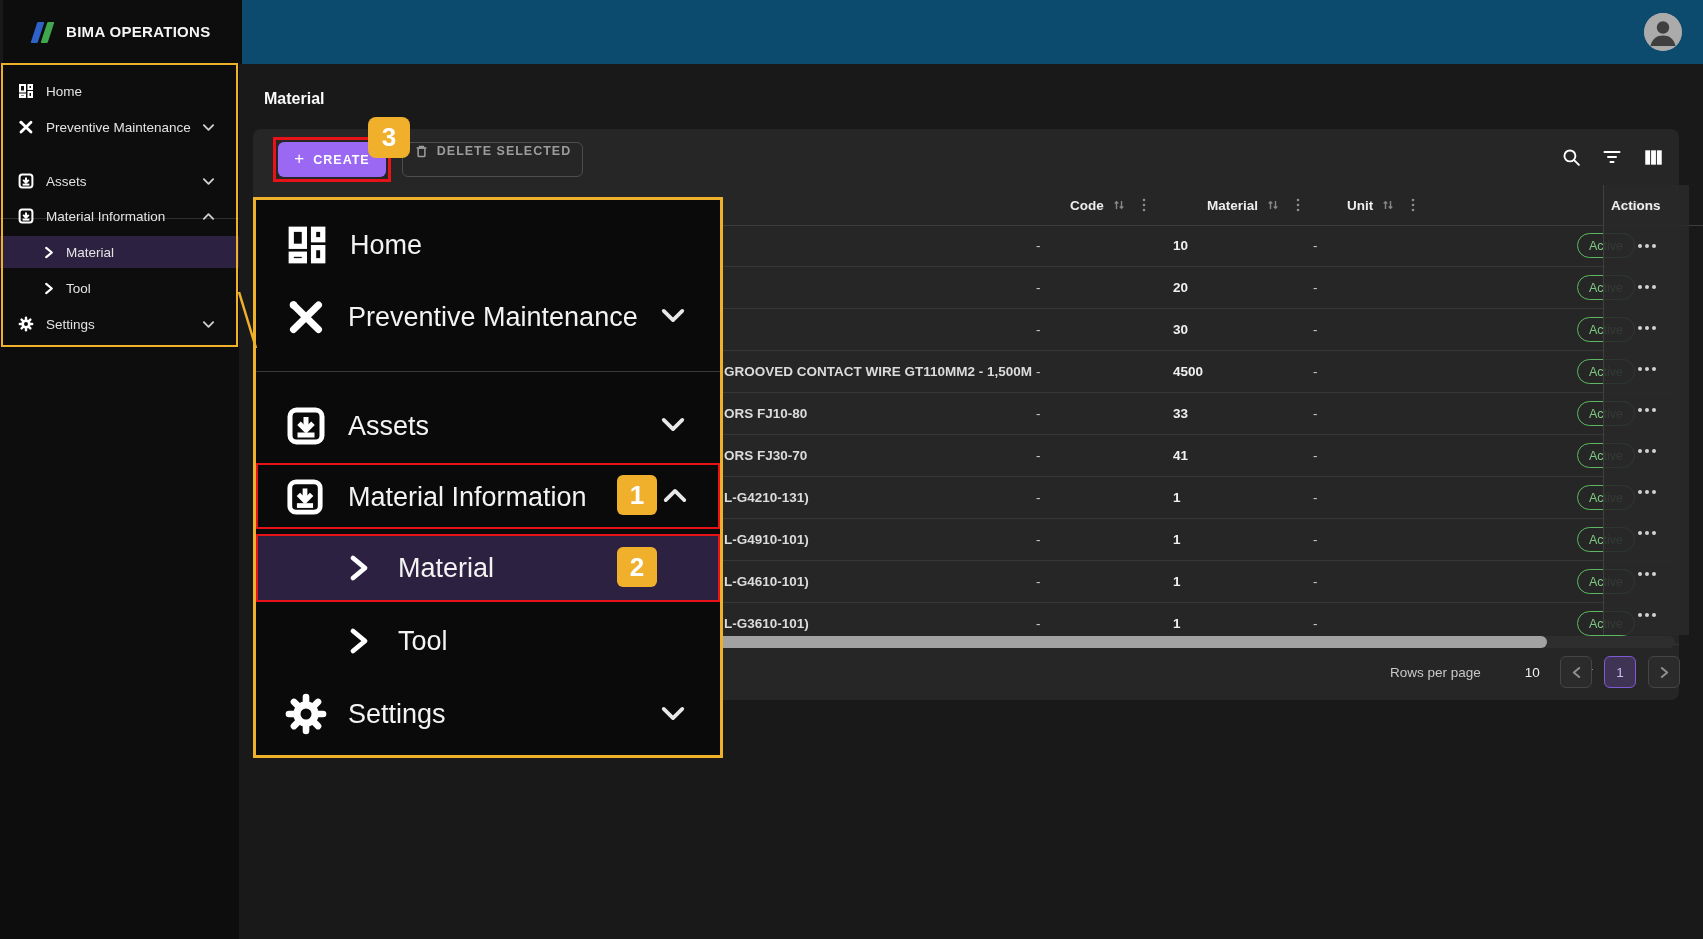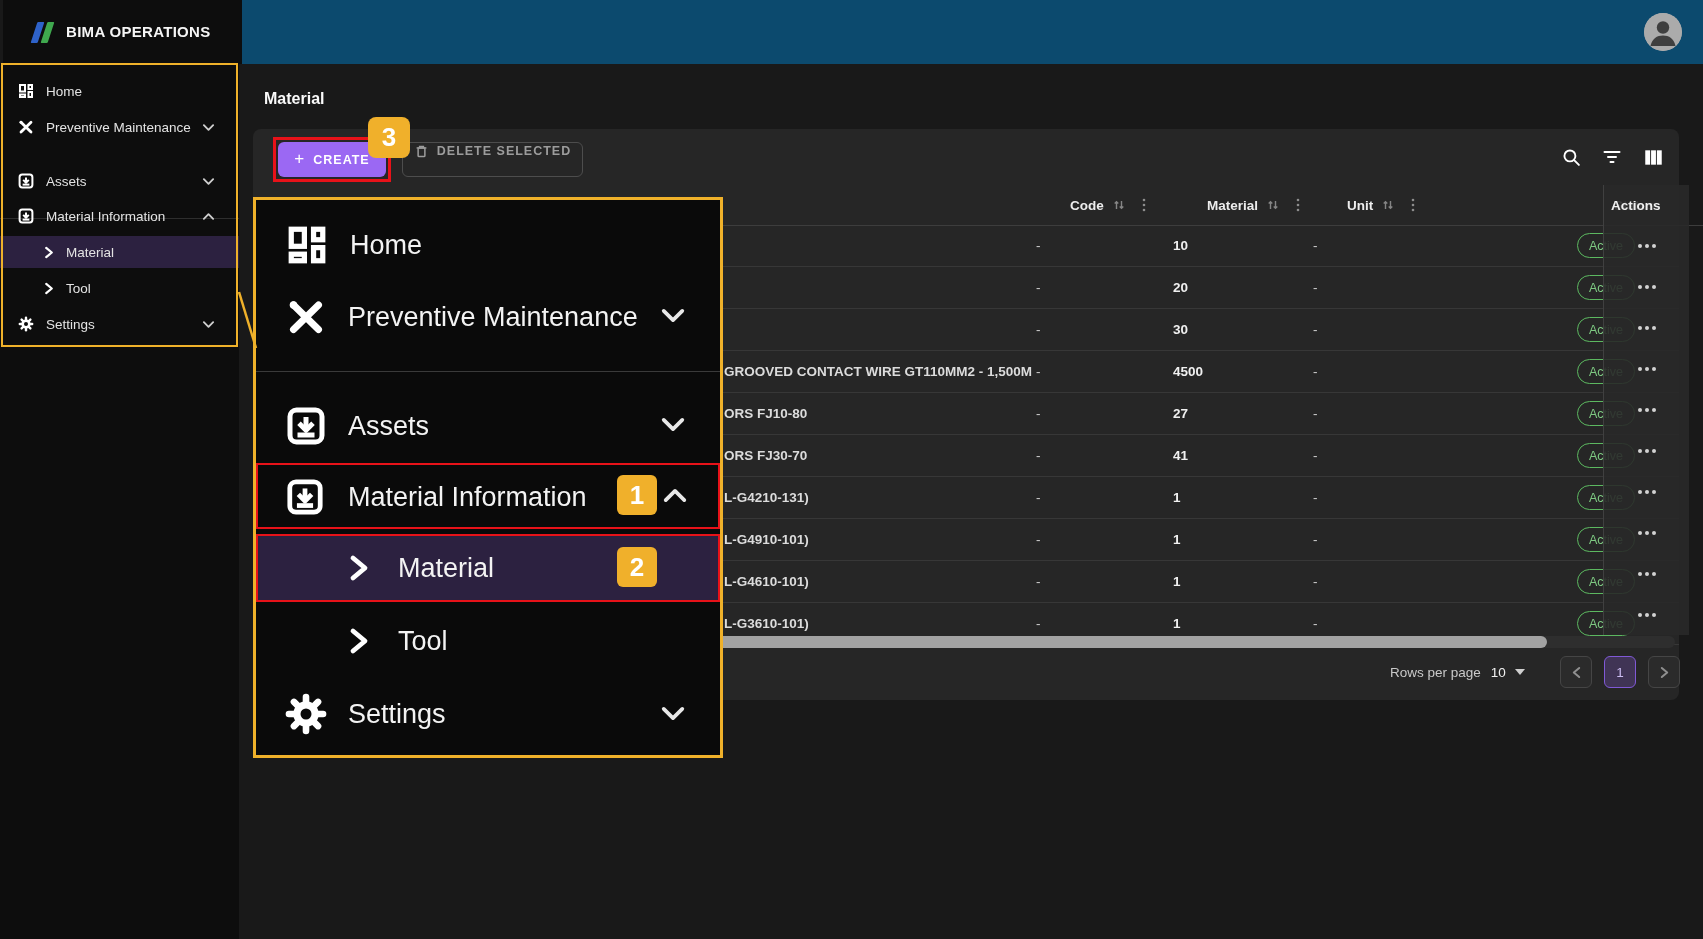--- a/index.html
+++ b/index.html
@@ -53,21 +53,21 @@
   .pill{position:absolute;left:1324px;top:8px;height:23px;padding:0 11px;border:1px solid #5cb860;border-radius:13px;
         color:#7ec982;font-size:12.5px;display:flex;align-items:center;}
   .actions-col{left:1350px;top:56px;width:86px;height:450px;background:rgba(41,41,41,.9);border-left:1px solid #404040;box-sizing:border-box;z-index:3;}
   .actions-head{height:40px;display:flex;align-items:center;padding-left:7px;font-size:13.5px;font-weight:bold;color:#f0f0f0;}
   .actions-cell{height:41px;display:flex;align-items:center;justify-content:center;gap:3px;cursor:pointer;}
   .dot{width:4px;height:4px;border-radius:50%;background:#d2d2d2;}
   
   .hscroll-track{left:4px;top:507px;width:1418px;height:12px;border-radius:6px;background:#2e2e2e;}
   .hscroll-thumb{left:4px;top:507px;width:1290px;height:12px;border-radius:6px;background:#a2a2a2;cursor:pointer;}
   
-  .pag-left{left:1137px;top:527px;height:32px;display:flex;align-items:center;cursor:pointer;}
+  .pag-left{left:1137px;top:527px;height:32px;display:flex;align-items:center;cursor:pointer;gap:34px;}
   .pag-label{font-size:13.5px;color:#c9c9c9;}
   .pag-value{font-size:13.5px;color:#f0f0f0;margin-left:10px;}
   .caret-down{width:0;height:0;border-left:5px solid transparent;border-right:5px solid transparent;border-top:6px solid #cfcfcf;margin-left:9px;}
   .pag-btn{position:absolute;top:527px;width:32px;height:32px;box-sizing:border-box;border-radius:6px;display:flex;align-items:center;justify-content:center;cursor:pointer;
            background:#2b2b2b;border:1px solid #454545;}
   .pag-btn.page{background:rgba(126,87,194,.3);border:1px solid #8059d6;color:#cbbcf2;font-size:13.5px;}
   
   .zoom-panel{left:253px;top:197px;width:470px;height:561px;background:#0a0a0a;border:3px solid #efb12a;box-sizing:border-box;z-index:50;}
   .zrow{position:absolute;display:flex;align-items:center;cursor:pointer;color:#f3f3f3;font-size:27px;font-weight:500;}
   .zdivider{position:absolute;left:0;top:171px;width:464px;height:1px;background:#3a3a3a;}
@@ -287,21 +287,21 @@
     <div class="trow">
       <span class="cell cname">GROOVED CONTACT WIRE GT110MM2 - 1,500M</span>
       <span class="cell ccode">-</span>
       <span class="cell cqty">4500</span>
       <span class="cell cunit">-</span>
       <span class="pill">Active</span>
     </div>
     <div class="trow">
       <span class="cell cname">ORS FJ10-80</span>
       <span class="cell ccode">-</span>
-      <span class="cell cqty">27</span>
+      <span class="cell cqty">33</span>
       <span class="cell cunit">-</span>
       <span class="pill">Active</span>
     </div>
     <div class="trow">
       <span class="cell cname">ORS FJ30-70</span>
       <span class="cell ccode">-</span>
       <span class="cell cqty">41</span>
       <span class="cell cunit">-</span>
       <span class="pill">Active</span>
     </div>

